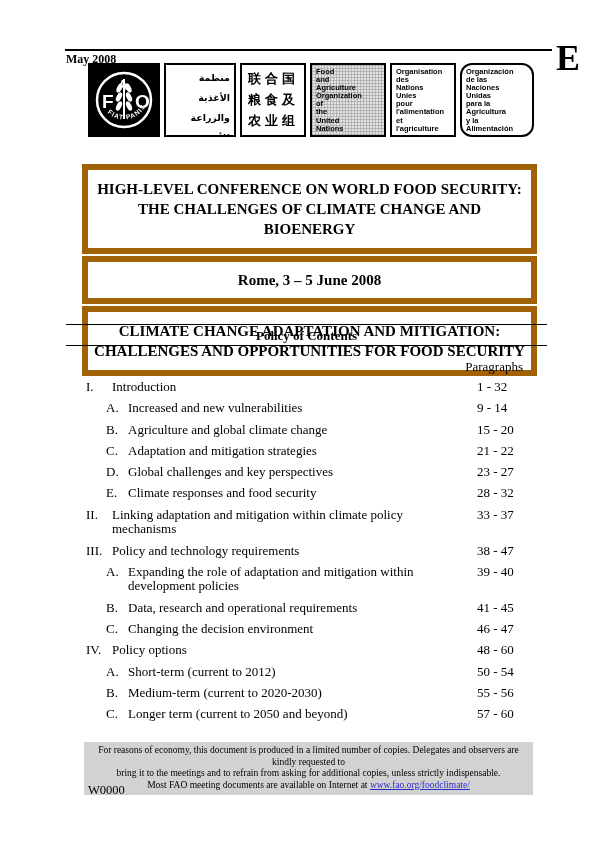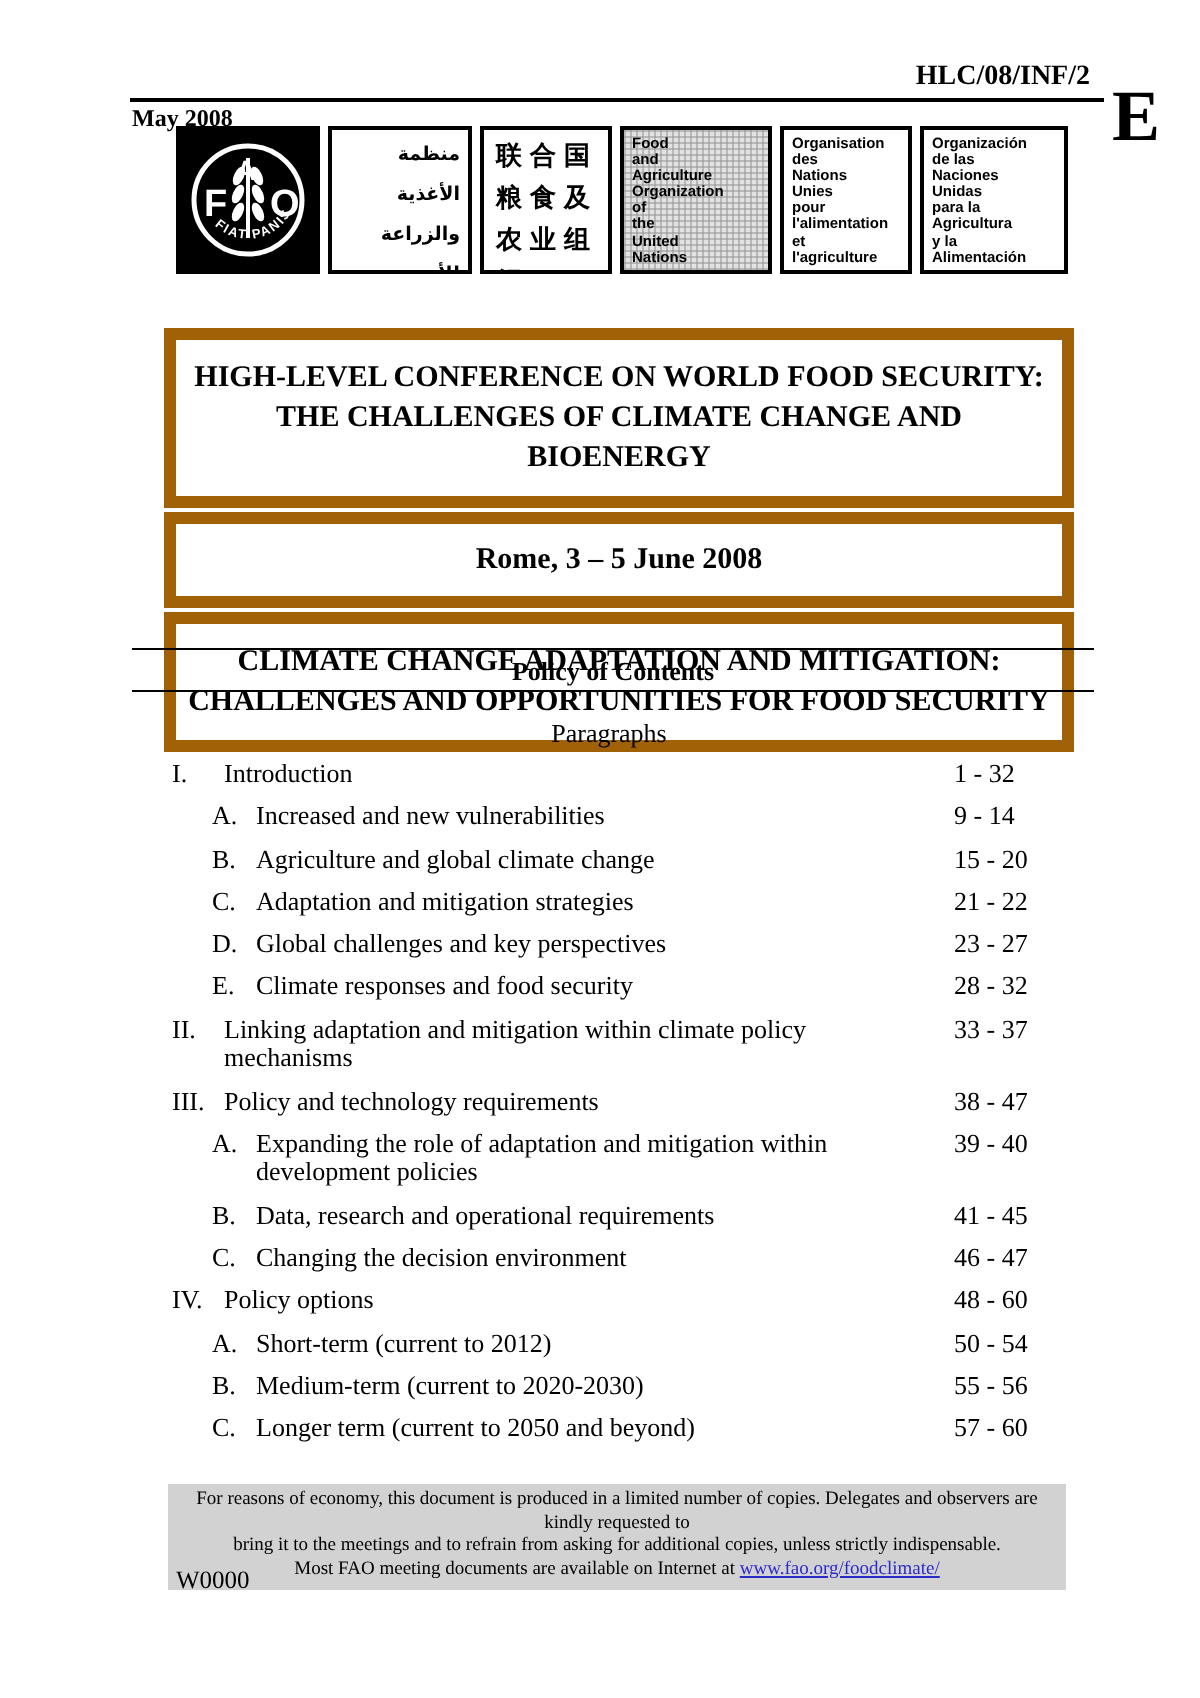--- a/index.html
+++ b/index.html
@@ -53,40 +53,40 @@
     padding-left:6px;
   }
   .lang-box.english{
     width:76px;
     background-color:#e2e2e2;
     background-image:
       repeating-linear-gradient(0deg, rgba(150,150,150,.55) 0 1px, transparent 1px 3px),
       repeating-linear-gradient(90deg, rgba(150,150,150,.55) 0 1px, transparent 1px 3px);
   }
   .lang-box.french{ width:66px; }
-  .lang-box.spanish{ width:74px; }
+  .lang-box.spanish{ width:74px;border-radius:12px; }
   
   .title-stack{ position:absolute; top:164px; left:82px; width:455px; }
   .title-box{
     border:6px solid #a16207; box-sizing:border-box;
     text-align:center; font-weight:bold; font-size:15px; line-height:20px;
     padding:9px 6px; margin-bottom:2px;
   }
   .title-box.venue{ padding:8px 6px; }
   
   .toc-rule{ position:absolute; left:66px; width:481px; border-top:1.5px solid #000; }
   .toc-rule.top{ top:324px; }
   .toc-rule.bottom{ top:345px; }
   .toc-heading{
     position:absolute; top:328px; left:66px; width:481px;
     text-align:center; font-weight:bold; font-size:13px;
   }
   .toc-colheader{
     position:absolute; top:359px; left:86px; width:437px;
-    text-align:center; font-size:13px;
+    text-align:right; font-size:13px;
   }
   .toc{ position:absolute; top:380px; left:86px; width:437px; font-size:13px; }
   .toc-row{ display:flex; align-items:flex-start; line-height:14.5px; margin-bottom:6.8px; }
   .toc-row .num{ width:26px; flex:0 0 26px; }
   .toc-row.level2{ padding-left:20px; }
   .toc-row.level2 .num{ width:22px; flex:0 0 22px; }
   .toc-row .title{ flex:1 1 auto; padding-right:8px; }
   .toc-row.level2 .title{ max-width:316px; }
   .toc-row .range{ margin-left:auto; white-space:nowrap; min-width:46px; }
   
@@ -98,21 +98,20 @@
     padding:3px 8px 4px 8px;
   }
   .footer-note a{ text-decoration:underline; }
   .watermark{ position:absolute; top:783px; left:88px; font-size:12.5px; }
 </style>
 </head>
 <body>
 
 <div class="page">
 
-  <div class="doc-number">HLC/08/INF/2</div>
   <div class="header-rule"></div>
   <div class="date">May 2008</div>
   <div class="lang-letter">E</div>
 
   <div class="banner">
     <div class="fao-logo">
       <svg width="72" height="74" viewBox="0 0 72 74" xmlns="http://www.w3.org/2000/svg" aria-hidden="true">
         <rect x="0" y="0" width="72" height="74" fill="#000"></rect>
         <circle cx="36" cy="37" r="27" fill="none" stroke="#fff" stroke-width="2.5"></circle>
 

